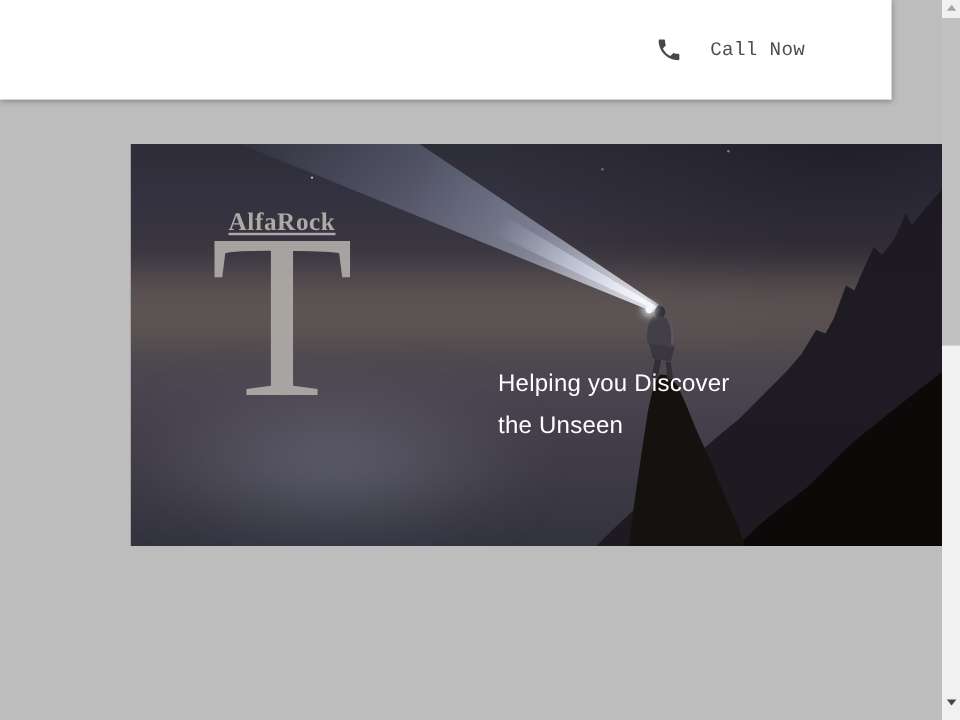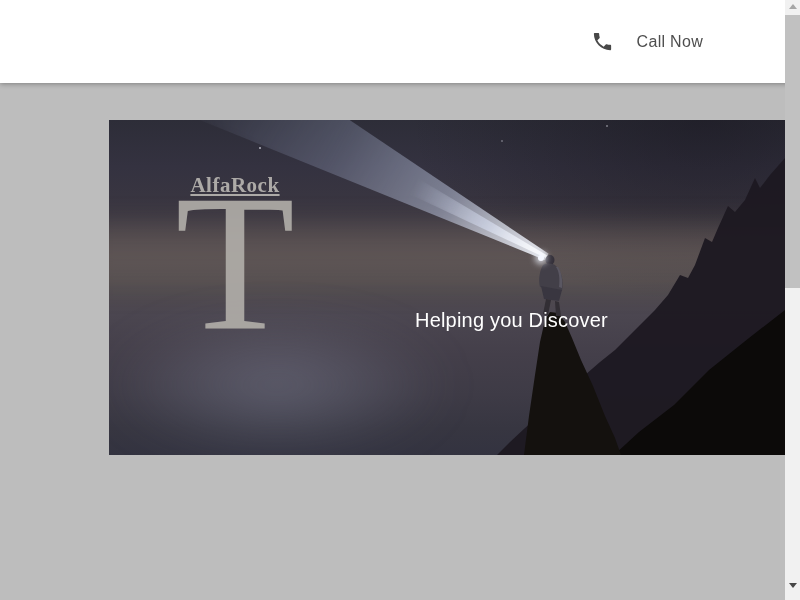--- a/index.html
+++ b/index.html
@@ -3,23 +3,23 @@
 <meta charset="utf-8">
 <style>
   html,body{margin:0;padding:0;background:#ffffff;}
   *{box-sizing:border-box;}
   .viewport{
     position:relative;width:800px;height:600px;overflow:hidden;
     font-family:"Liberation Sans",sans-serif;background:#bdbdbd;
   }
   
   .header{
-    position:absolute;left:0;top:0;width:799px;height:83px;background:#ffffff;
+    position:absolute;left:0;top:0;width:743px;height:83px;background:#ffffff;
     box-shadow:0 1px 5px rgba(0,0,0,0.32);z-index:5;
-    display:flex;align-items:center;justify-content:flex-end;padding-right:96px;
+    display:flex;align-items:center;justify-content:flex-end;padding-right:72px;font-family:Liberation Mono, monospace;
   }
   .phone-wrap{width:24px;height:24px;margin-right:22px;display:flex;align-items:center;justify-content:center;cursor:pointer;}
   .call-label{font-size:16px;color:#4e4e4e;letter-spacing:0.3px;cursor:pointer;}
   
   .page-bg{position:absolute;left:0;top:83px;width:785px;height:517px;background:#bdbdbd;z-index:0;}
   
   .hero{
     position:absolute;left:109px;top:120px;width:676px;height:335px;overflow:hidden;z-index:1;
     background:linear-gradient(180deg,#2d2d38 0%,#343240 14%,#3b3741 28%,#49434a 40%,#514b4d 48%,#4b4650 58%,#443f4a 70%,#3e3b46 82%,#373641 92%,#333340 100%);
   }
@@ -123,20 +123,21 @@
 
     <div class="brand-logo">
       <div class="brand-name">AlfaRock</div>
       <svg class="brand-t" width="120" height="140" viewBox="0 0 120 140">
         <text x="60" y="133" text-anchor="middle" font-family="Liberation Serif, serif" font-size="196" fill="#b2afaa" opacity="0.9">T</text>
       </svg>
     </div>
 
     <div class="headline">
       <div>Helping you Discover</div>
+      <div>the Unseen</div>
     </div>
   </div>
 
   <div class="scrollbar">
     <div class="sb-btn sb-up">
       <div class="tri-up"></div>
     </div>
     <div class="sb-thumb"></div>
     <div class="sb-btn sb-down">
       <div class="tri-down"></div>

